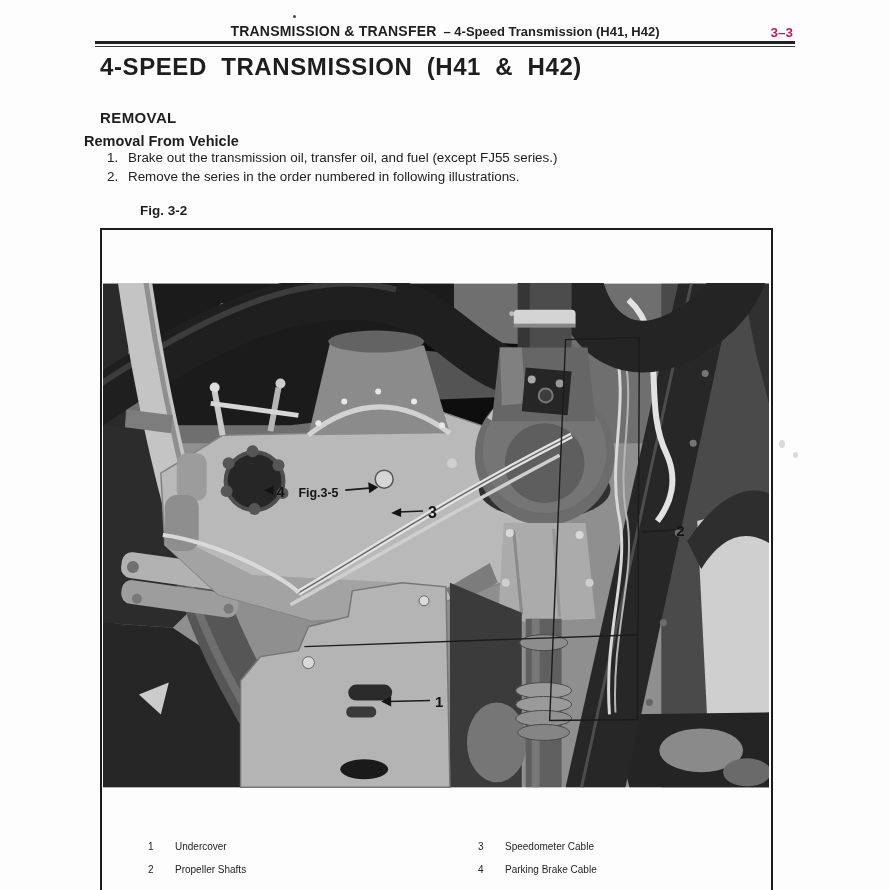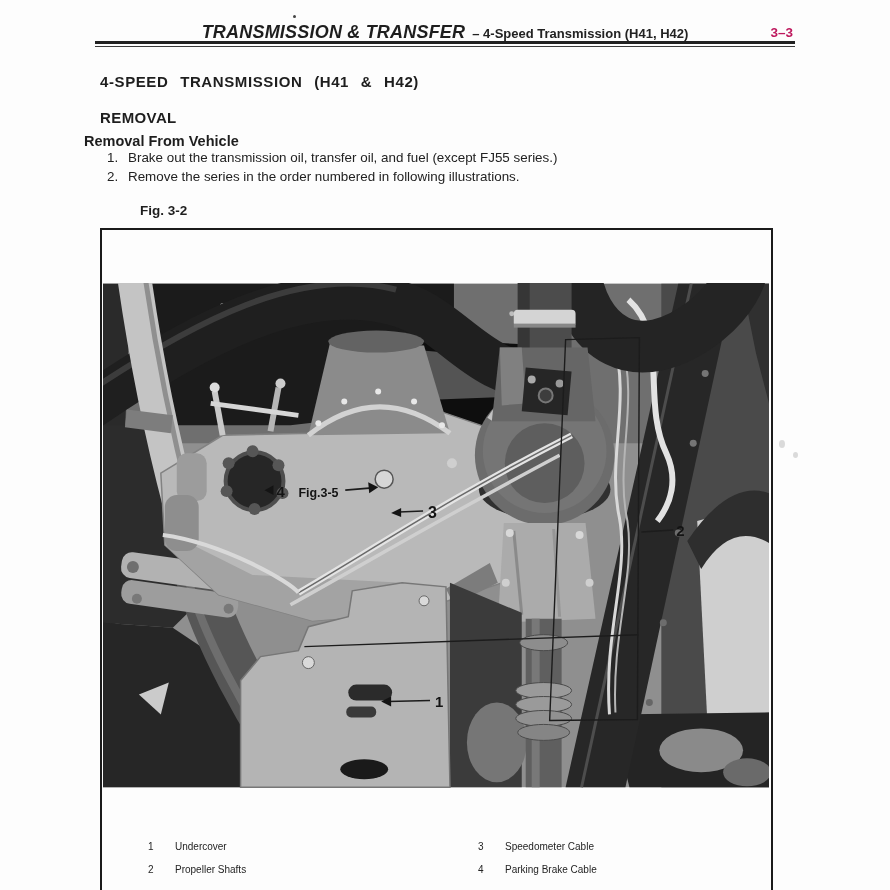--- a/index.html
+++ b/index.html
@@ -5,28 +5,28 @@
   html,body{margin:0;padding:0;}
   body{
     width:890px;height:890px;overflow:hidden;position:relative;
     background:#fdfdfd;color:#1e1e1e;
     font-family:"Liberation Sans",sans-serif;
     -webkit-font-smoothing:antialiased;
   }
   .abs{position:absolute;}
   
   .hdr{left:95px;top:22px;width:700px;height:20px;text-align:center;white-space:nowrap;}
-  .hdr-bold{font-weight:bold;font-size:18px;letter-spacing:.2px;font-style:italic;}
+  .hdr-bold{font-weight:bold;font-size:14px;letter-spacing:.2px;}
   .hdr-rest{font-size:13px;margin-left:7px;color:#222;font-weight:bold;}
   .pageno{right:97px;top:25px;font-size:13.5px;color:#be185d;font-weight:bold;}
   .dot-artifact{left:293px;top:15px;width:3px;height:3px;background:#444;border-radius:50%;}
   .rule1{left:95px;top:41px;width:700px;height:3px;background:#212121;}
   .rule2{left:95px;top:46px;width:700px;height:1px;background:#3a3a3a;}
   
-  .h1{left:100px;top:73px;font-size:15px;font-weight:bold;letter-spacing:.6px;word-spacing:7px;white-space:nowrap;}
+  .h1{left:100px;top:53px;font-size:24px;font-weight:bold;letter-spacing:.6px;word-spacing:7px;white-space:nowrap;}
   .h2{left:100px;top:109px;font-size:15px;font-weight:bold;letter-spacing:.4px;}
   .h3{left:84px;top:133px;font-size:14.5px;font-weight:bold;}
   .step{left:107px;font-size:13.4px;color:#222;white-space:nowrap;}
   .step .num{display:inline-block;width:21px;}
   .figlabel{left:100px;top:203px;font-size:13.5px;font-weight:bold;padding-left:40px;}
   
   .figbox{left:100px;top:228px;width:669px;height:700px;border:2px solid #1b1b1b;border-bottom:none;background:#fdfdfd;position:absolute;}
   .photo{position:absolute;left:1px;top:53px;width:666px;height:505px;overflow:hidden;}
   .legend-row{position:absolute;font-size:10px;color:#242424;white-space:nowrap;}
   .legend-row .lnum{display:inline-block;width:27px;}

